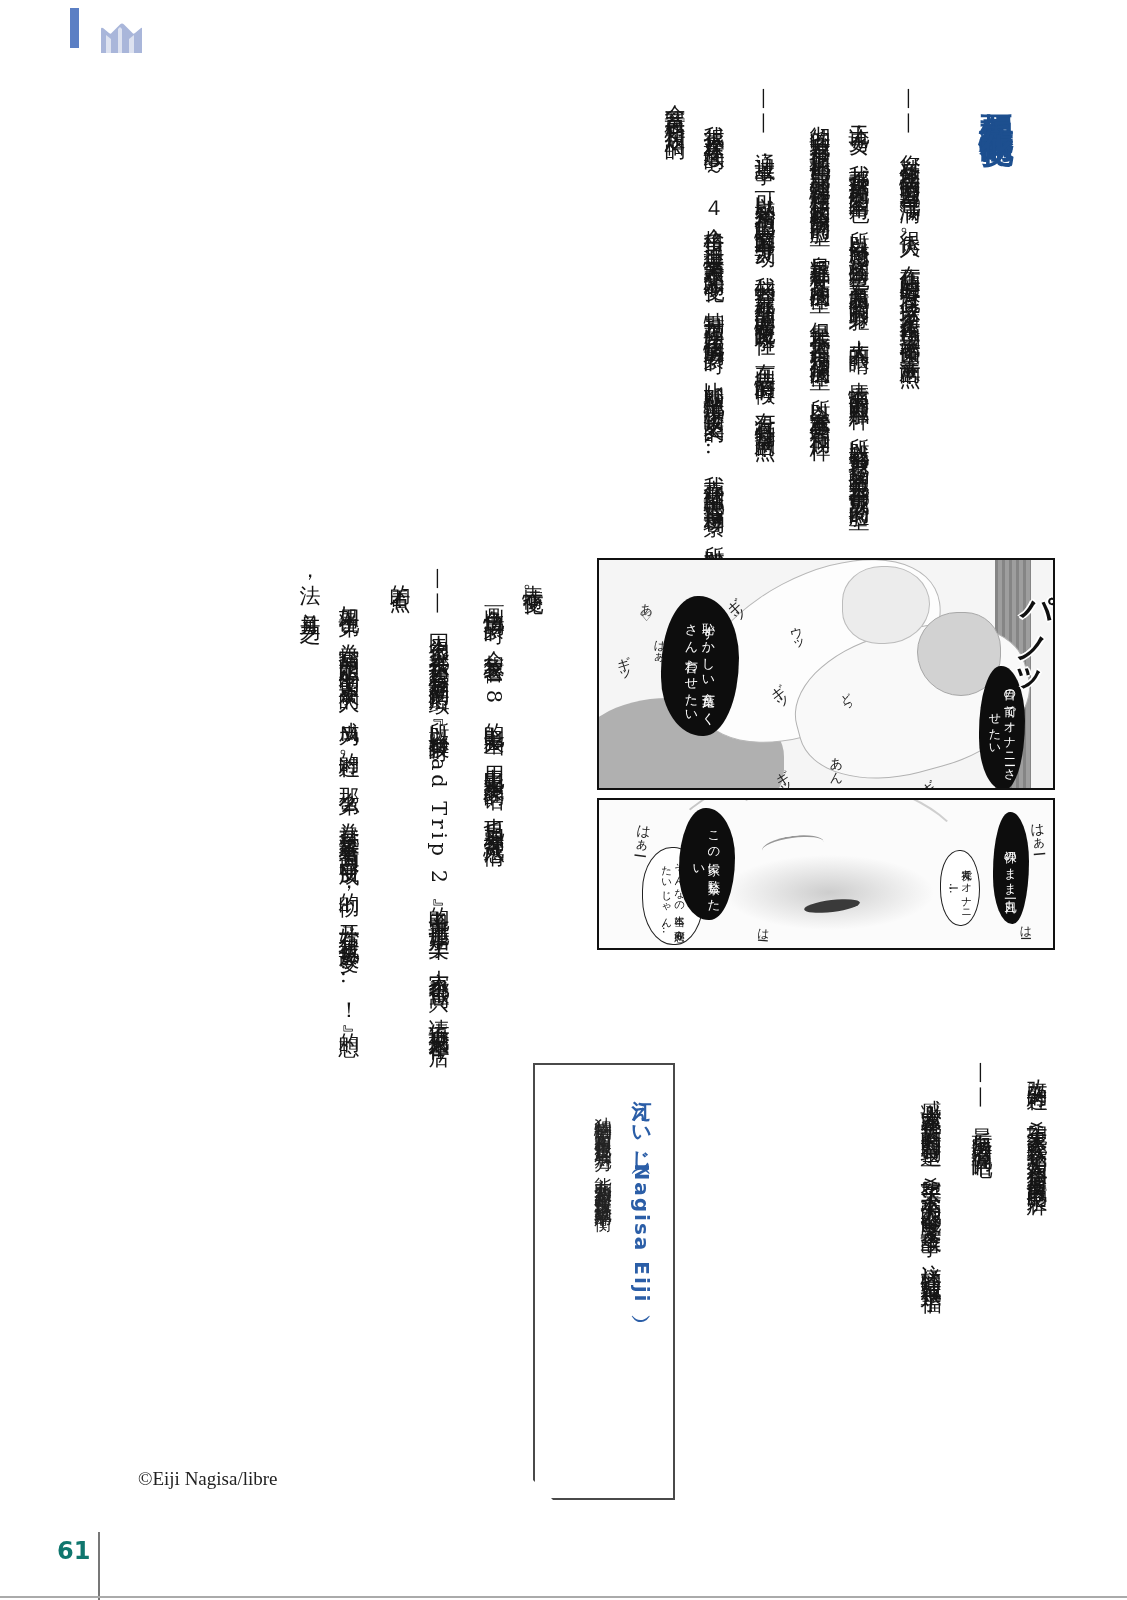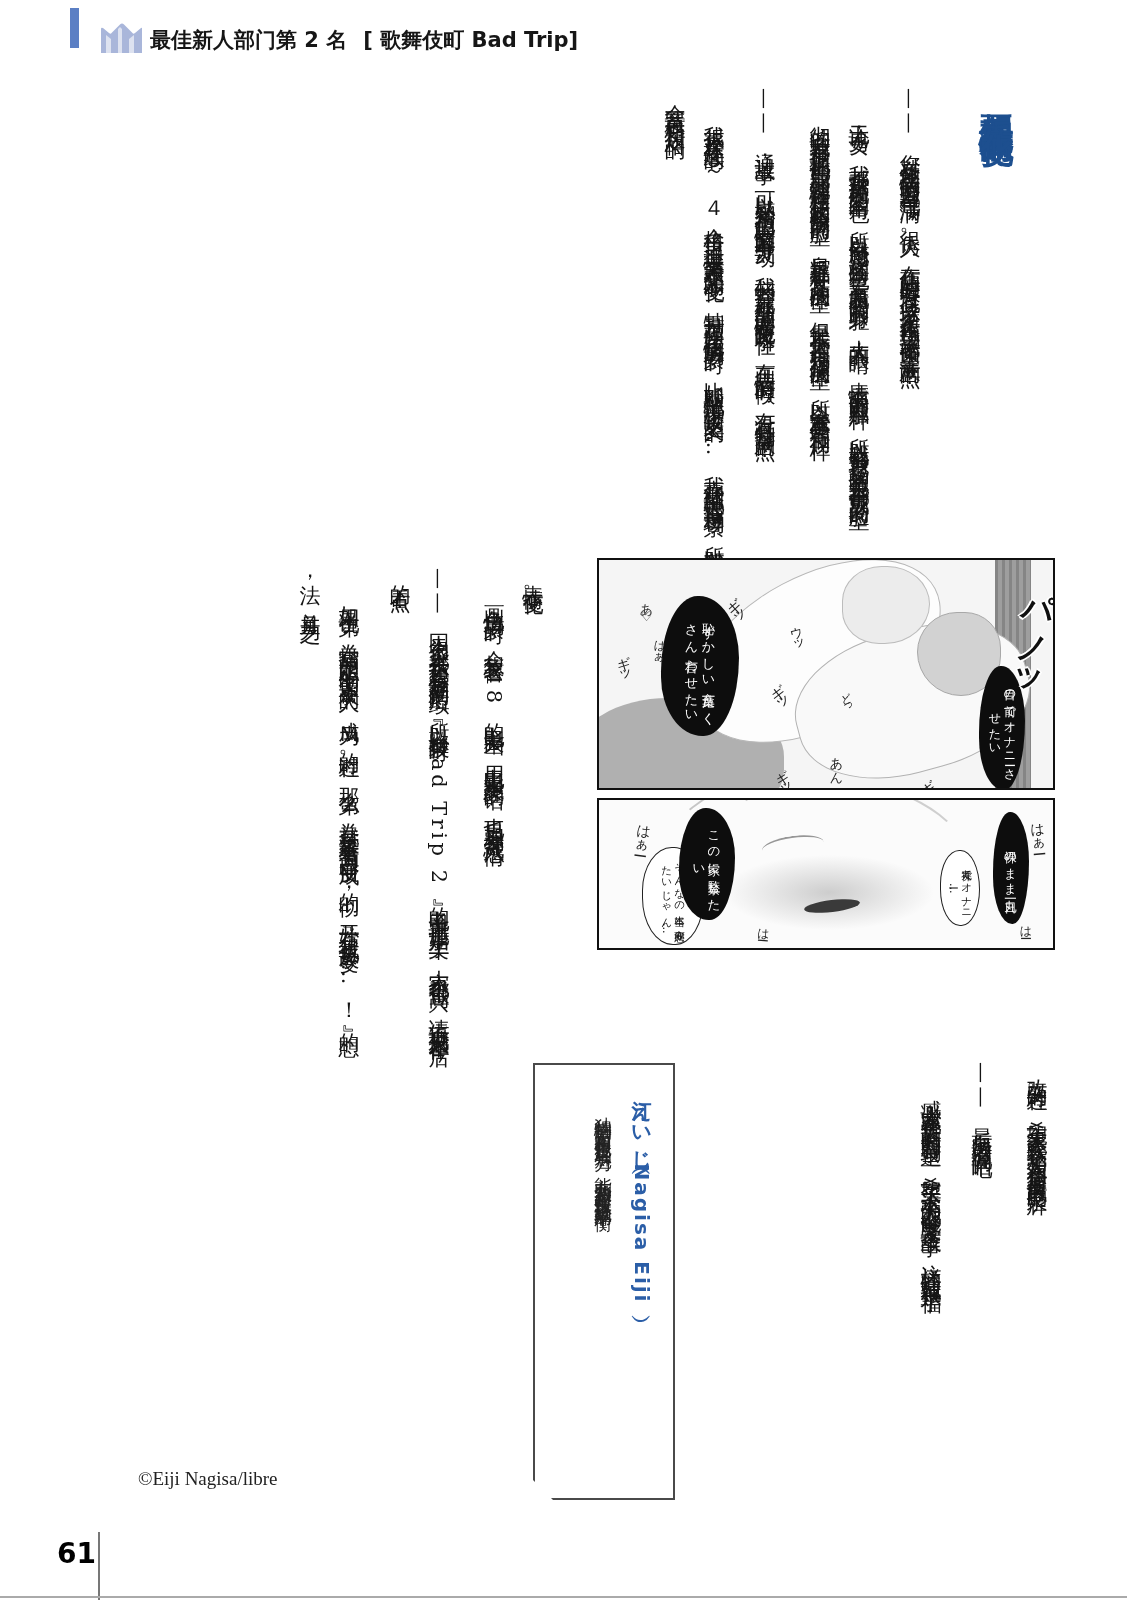--- a/index.html
+++ b/index.html
@@ -86,39 +86,38 @@
   .profile{position:absolute;left:533px;top:1063px;width:142px;height:437px;box-sizing:border-box;
            border:2px solid #4a4a4a;background:#fff;
            clip-path:polygon(0 0,100% 0,100% 100%,20px 100%,0 calc(100% - 20px));
            writing-mode:vertical-rl;text-orientation:mixed;padding:20px 14px;}
   .profile-name{margin:0;color:#2b5ea7;font-family:"DejaVu Sans",sans-serif;font-weight:600;
                 font-size:20px;letter-spacing:2px;line-height:34px;margin-block-end:8px;}
   .profile-desc{margin:0;font-size:17.5px;letter-spacing:2.5px;line-height:29px;text-indent:1em;color:#222;}
 
   
   .page-num{position:absolute;left:57px;top:1537px;font-family:"DejaVu Sans",sans-serif;
-            font-weight:bold;font-size:28px;color:#000000;}
+            font-weight:bold;font-size:24px;color:#0f766e;}
   .footer-vline{position:absolute;left:98px;top:1532px;width:2px;height:68px;background:#777;}
   .copyright{position:absolute;left:138px;top:1468px;font-family:Liberation Serif, serif;
              font-size:19px;color:#222;}
   .bottom-rule{position:absolute;left:0;top:1596px;width:1127px;height:2px;background:#aaa;}
 </style>
 </head>
 <body>
 
 <div class="page">
 
   <div class="hdr-bar"></div>
   <svg class="hdr-icon" viewBox="0 0 44 32">
     <path d="M3 31 V7 q0-2 2-1 l6 5 q2 1.5 3-0.5 l8-8 q2-2 4 0 l8 8 q1 2 3 0.5 l6-5 q2-1 2 1 V31 Z" fill="#a9b6da"></path>
     <path d="M8 31 V13 l5 4 V31 Z" fill="#dde2f0"></path>
     <path d="M20 31 V7 l2-2 2 2 V31 Z" fill="#dde2f0"></path>
     <path d="M31 31 V17 l5-4 V31 Z" fill="#dde2f0"></path>
   </svg>
-  <div class="hdr-text"><span>最佳新人部门第 2 名</span><span class="gap"></span><span>[ 歌舞伎町 Bad Trip]</span></div>
 
   <div class="headline">想要仔细观看表情的变化</div>
 
   <section class="vblock" id="block-a">
     <p class="question first">——您对身体和表情的描写都色气满满，很诱人。在作画的时候有没有一些琢磨了很久作画场景或者作画上会注意的点？</p>
     <p class="answer">无论男女，我都喜欢那种肌肉型的角色，所以自然就画了这样的角色（笑）有着肌肉分明的身躯，大大的眼睛，表情丰富的圆脸那种。所以我会努力把登场的角色基本都画成可爱的脸型。</p>
     <p class="answer">彻的话我是有意识地把他画成和迟钝圆滑性格相反的棱角分明的脸型。泉辉是那种又高又瘦的体型，但是我不太擅长画这种很瘦的体型，所以会注意不要画得和彻一样。</p>
     <p class="question">——通过故事，可以感受到角色们的表情真的十分灵动。我们经常会被一些细微的表情变化吸引住。在画表情的时候，有没有特别留意的点？</p>
     <p class="answer">我很喜欢在连续的３～４个格子里只通过表情来表示想法的变化。特别是在画比较色情的场景时，比如默默地沉浸于接吻之类的……我喜欢细腻地去描写这种场景。所以我画的时候会留意前一格和后一格的</p>
   </section>

